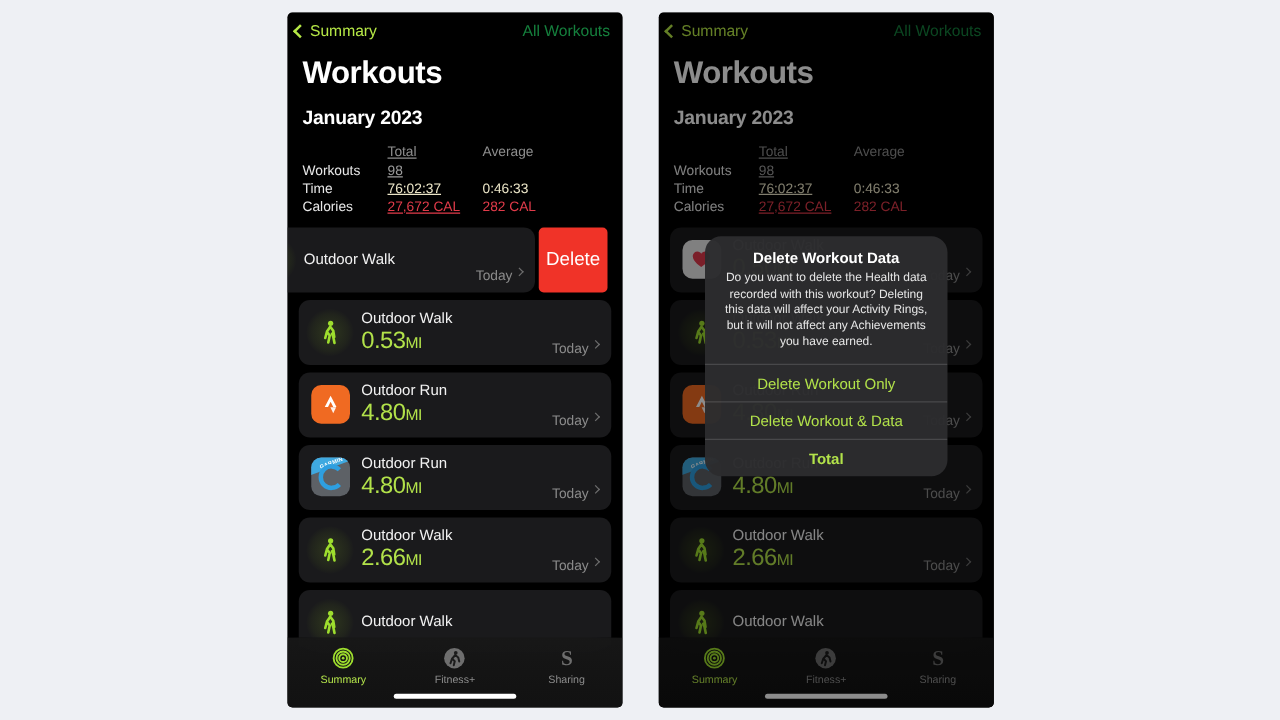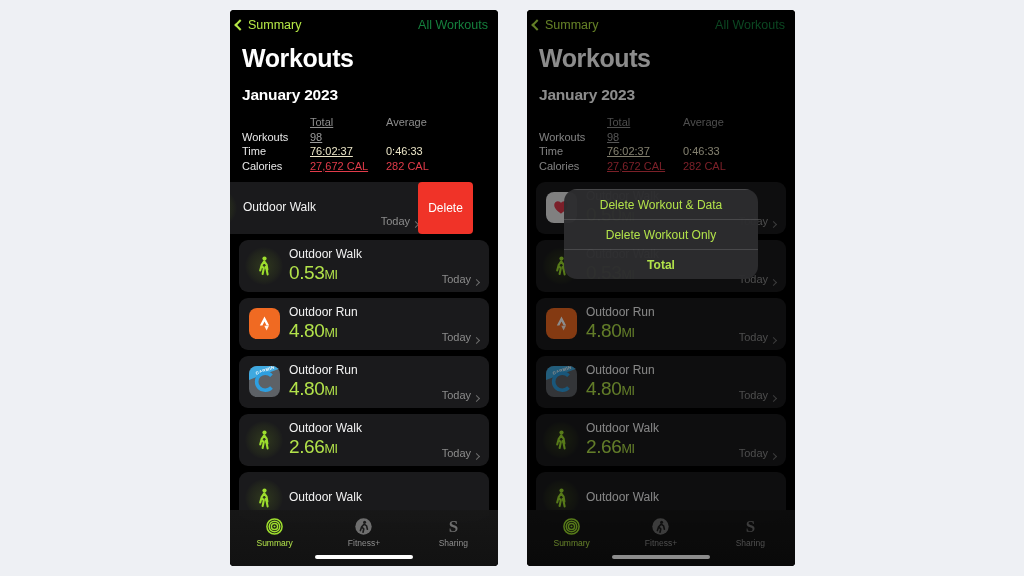--- a/index.html
+++ b/index.html
@@ -98,46 +98,46 @@
     background: radial-gradient(circle, rgba(150,200,40,0.17) 0%, rgba(120,160,30,0.07) 55%, rgba(0,0,0,0) 72%);
   }
   .row-text { margin-left: 8px; flex: 1; }
   .row-title { color: #f2f2f2; font-size: 12px; line-height: 1.25; }
   .row-dist {
     color: #b2e24a; font-size: 19px; font-weight: 500;
     letter-spacing: -0.4px; line-height: 1.18;
   }
   .row-dist .unit { font-size: 12.5px; font-weight: 400; }
   .row-when {
-    display: flex; align-items: flex-end; gap: 3px;
+    display: flex; align-items: flex-start; gap: 3px;
     color: #8b8b8b; font-size: 11px;
     align-self: flex-end; padding: 0 10px 7px 0;
   }
   .chev-right {
     width: 5px; height: 5px;
     border-top: 1.4px solid #6d6d6d;
     border-right: 1.4px solid #6d6d6d;
     transform: rotate(45deg);
   }
 
   
   .swipe-wrap {
     position: relative; height: 52px; margin-bottom: 6px;
   }
   .swipe-row {
     position: absolute; top: 0; left: -46px; right: 61px;
     height: 52px; background: #1a1a1c; border-radius: 9px;
     display: flex; align-items: center; padding-left: 8px; overflow: hidden;
   }
   .delete-btn {
-    position: absolute; top: 0; right: 16px;
+    position: absolute; top: 0; right: 3px;
     width: 55px; height: 52px;
     background: #f03328; border-radius: 4px;
     display: flex; align-items: center; justify-content: center;
-    color: #fff; font-size: 12px;
+    color: #fff; font-size: 15px;
   }
 
   
   .ico-strava {
     width: 31px; height: 31px; border-radius: 8px;
     background: #f06a22;
     display: flex; align-items: center; justify-content: center;
   }
   .ico-garmin {
     width: 31px; height: 31px; border-radius: 8px;
@@ -550,21 +550,25 @@
           <svg width="19" height="19" viewBox="0 0 19 19">
             <text x="9.5" y="15" font-size="17" font-family="Liberation Serif, serif" font-weight="bold" fill="#6e6e6e" text-anchor="middle">S</text>
           </svg>
           <span class="tab-label">Sharing</span>
         </div>
         <div class="home-ind"></div>
       </div>
 
       <div class="dim"></div>
       <div class="alert">
+        <div class="alert-body">
+          <div class="alert-title">Delete Workout Data</div>
+          <div class="alert-msg">Do you want to delete the Health data recorded with this workout? Deleting this data will affect your Activity Rings, but it will not affect any Achievements you have earned.</div>
+        </div>
+        <div class="alert-btn">Delete Workout Only</div>
         <div class="alert-btn">Delete Workout &amp; Data</div>
-        <div class="alert-btn">Delete Workout Only</div>
         <div class="alert-btn bold">Total</div>
       </div>
 
     </div>
   </div>
 
 </div>
 
 </body></html>

